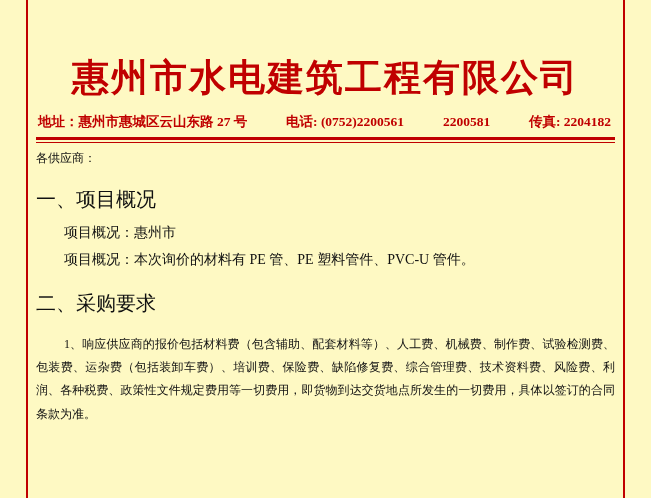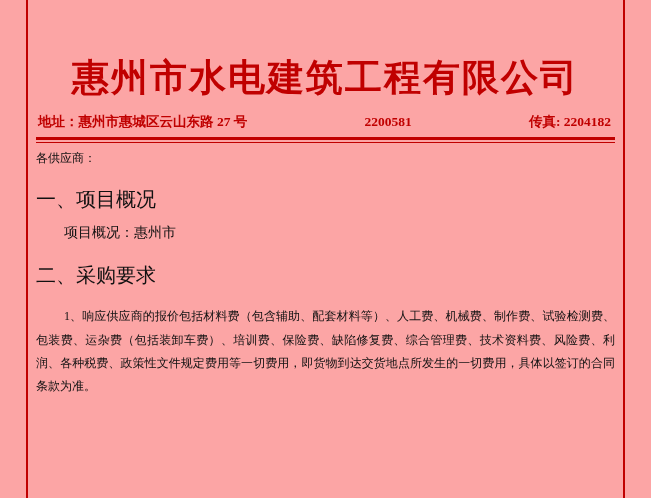--- a/index.html
+++ b/index.html
@@ -12,21 +12,21 @@
     height: 498px;
     overflow: hidden;
     font-family: "Liberation Serif", serif;
     color: #111111;
   }
 
   #page {
     position: relative;
     width: 651px;
     height: 498px;
-    background: #fca5a5;
+    background: #fef9c3;
     box-sizing: border-box;
   }
 
   
   .side-rule {
     position: absolute;
     top: 0;
     bottom: 0;
     width: 2px;
     background: #c00000;
@@ -129,39 +129,41 @@
   <div class="side-rule left"></div>
   <div class="side-rule right"></div>
 
   <div class="content">
 
     <div class="letterhead">
       <div class="company-name">惠州市水电建筑工程有限公司</div>
 
       <div class="contact-row">
         <span><span>地址：</span><span>惠州市惠城区云山东路 27 号</span></span>
+        <span><span>电话: </span><span>(0752)2200561</span></span>
         <span>2200581</span>
         <span><span>传真: </span><span>2204182</span></span>
       </div>
 
       <div class="rule-thick"></div>
       <div class="rule-thin"></div>
     </div>
 
     <div class="body-block">
 
 
       <div class="para tight">各供应商：</div>
 
 
       <div class="section-head">一、项目概况</div>
 
 
       <div class="kv"><span>项目概况：</span><span>惠州市</span></div>
 
+      <div class="kv"><span>项目概况：</span><span>本次询价的材料有 PE 管、PE 塑料管件、PVC-U 管件。</span></div>
 
       <div class="section-head">二、采购要求</div>
 
       <div class="para indent2">1、响应供应商的报价包括材料费（包含辅助、配套材料等）、人工费、机械费、制作费、试验检测费、包装费、运杂费（包括装卸车费）、培训费、保险费、缺陷修复费、综合管理费、技术资料费、风险费、利润、各种税费、政策性文件规定费用等一切费用，即货物到达交货地点所发生的一切费用，具体以签订的合同条款为准。</div>
 
     </div>
   </div>
 </div>
 
 </body></html>

